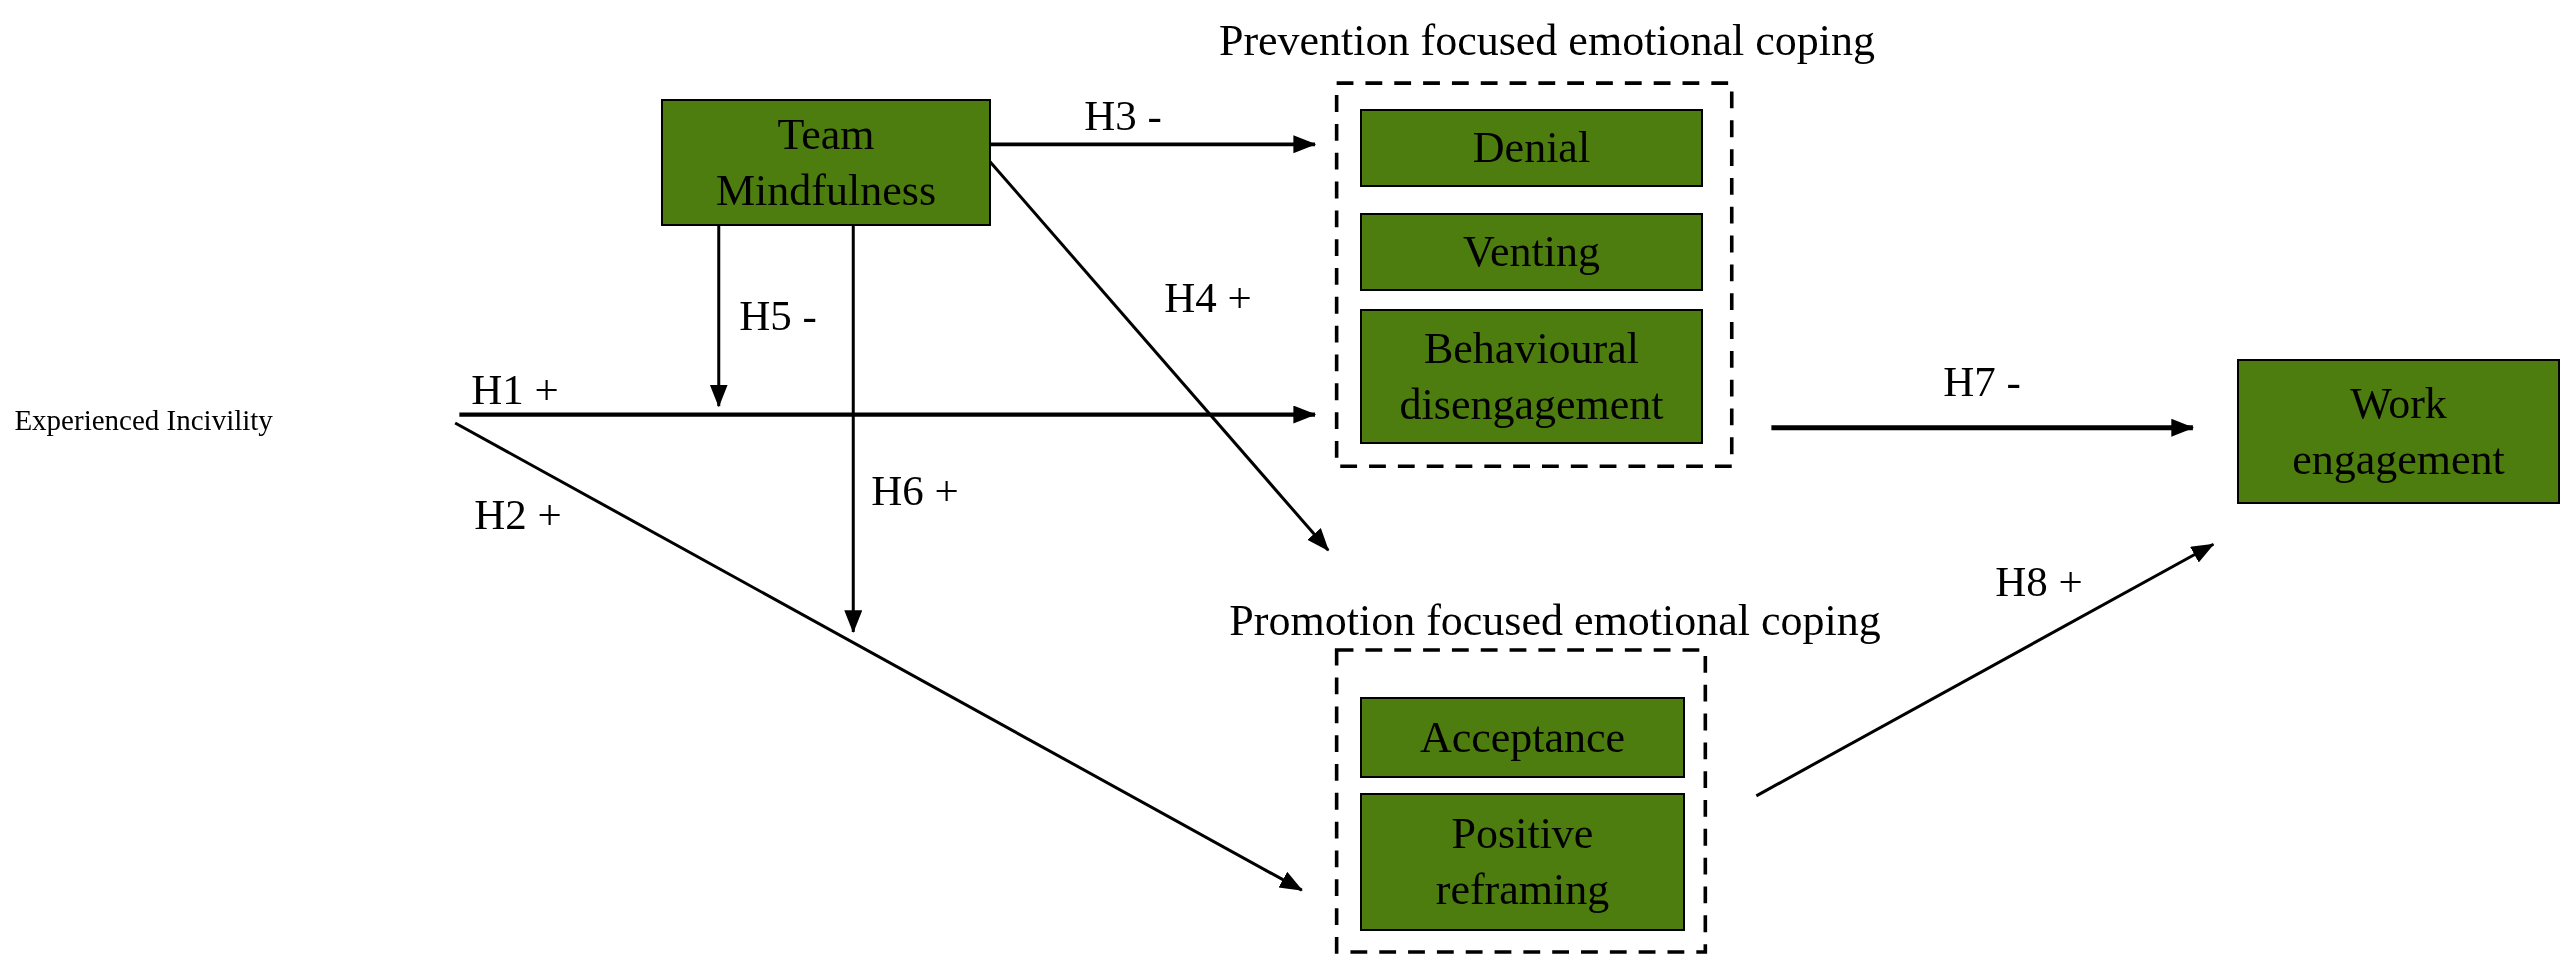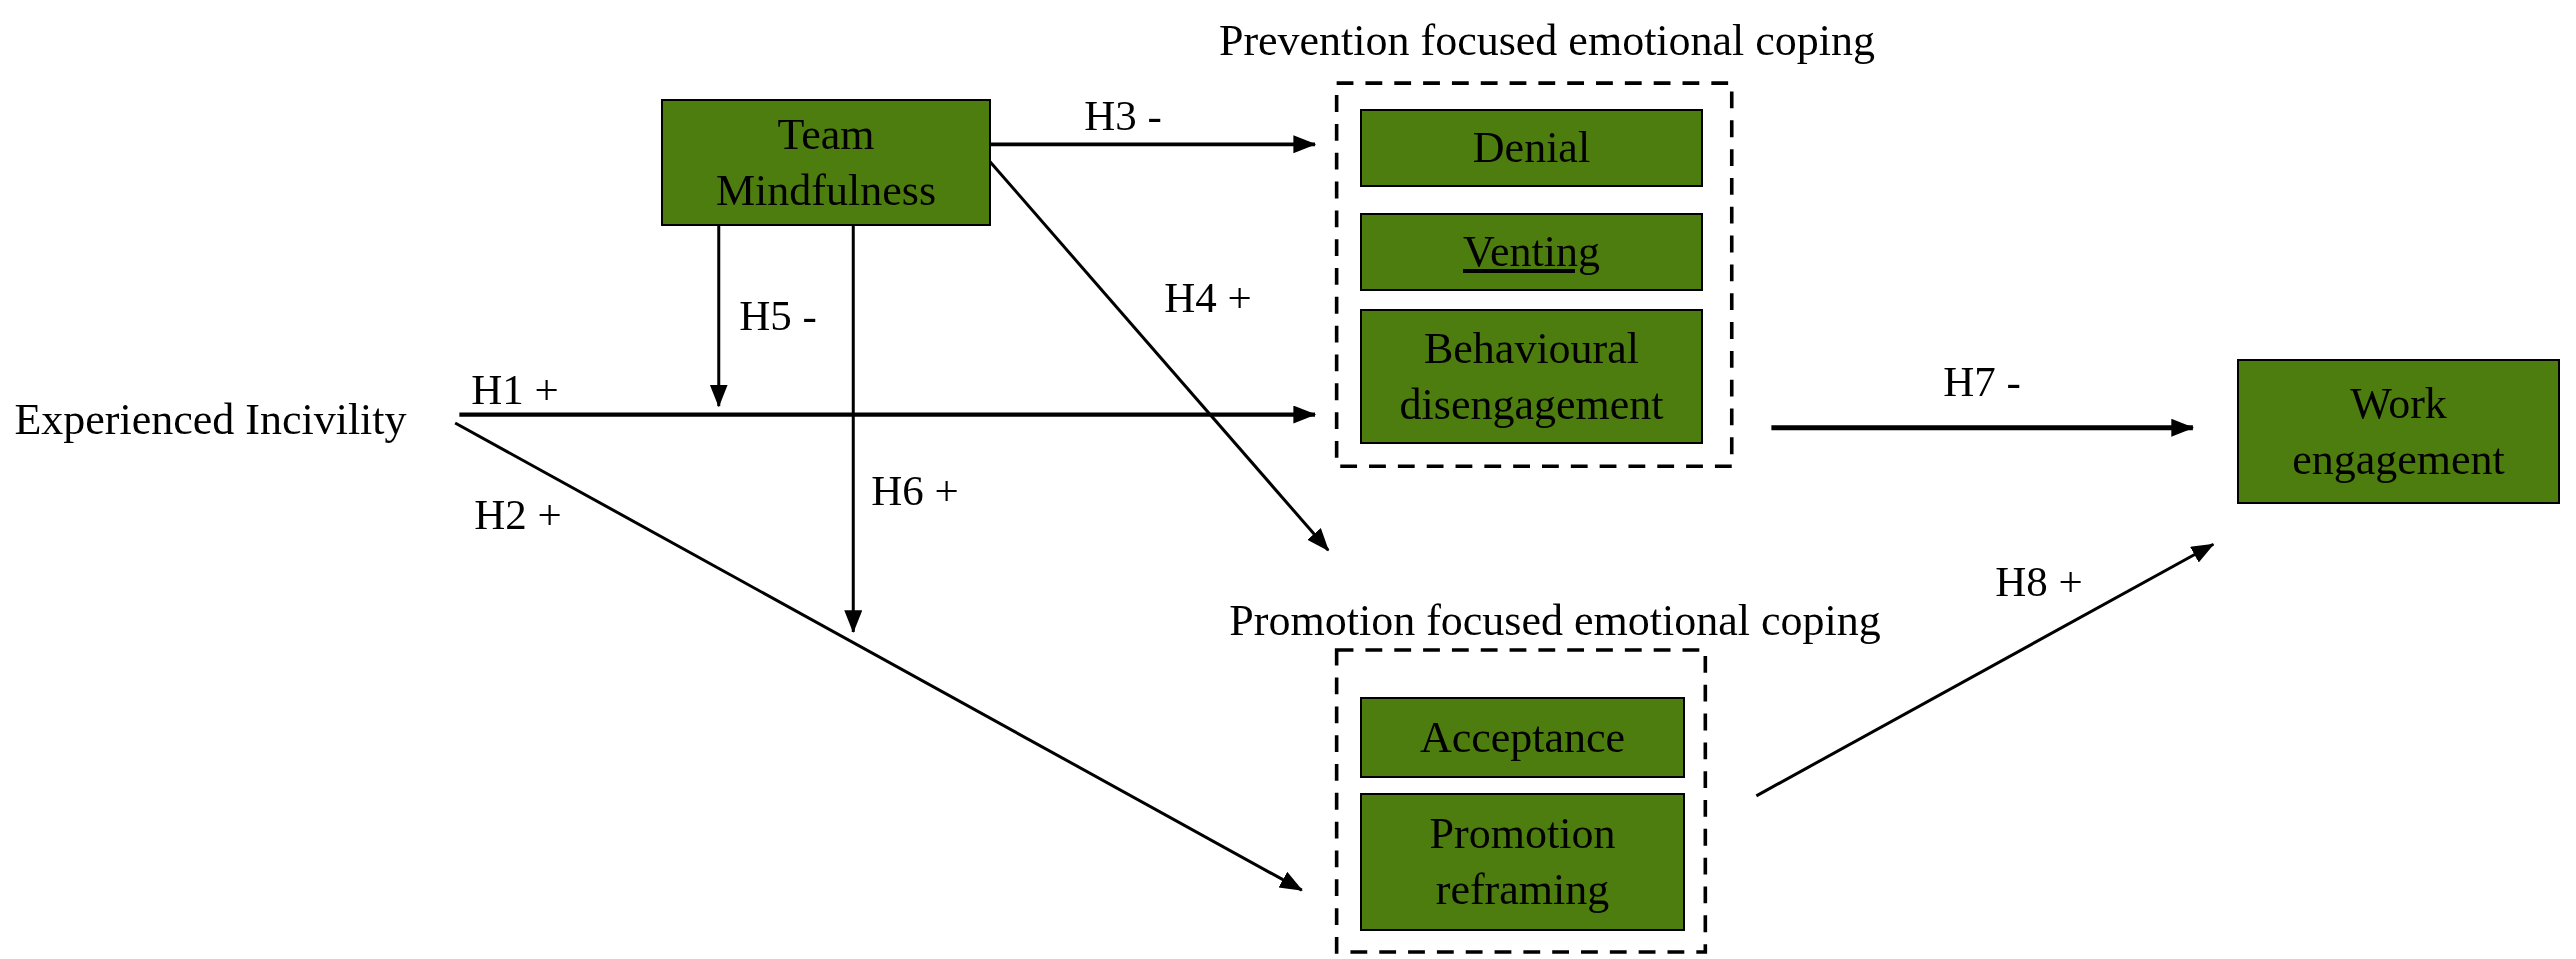--- a/index.html
+++ b/index.html
@@ -48,21 +48,21 @@
   .group-title {
     position: absolute;
     white-space: nowrap;
     font-size: 44px;
     line-height: 55px;
     transform: translateX(-50%);
   }
   .source-label {
     position: absolute;
     white-space: nowrap;
-    font-size: 44px;
+    font-size: 29px;
     line-height: 56px;
   }
 </style>
 </head>
 <body>
 
 <div class="canvas">
 
   <svg class="arrows-layer" viewBox="0 0 4290 1598" xmlns="http://www.w3.org/2000/svg">
     <defs>
@@ -95,34 +95,34 @@
 
   <div class="node-box" style="left: 661px; top: 99px; width: 330px; height: 127px;">
     <div class="box-text">Team Mindfulness</div>
   </div>
 
   <div class="group-title" style="left: 1547px; top: 13.2px;">Prevention focused emotional coping</div>
 
   <div class="node-box" style="left: 1360px; top: 109px; width: 343px; height: 78px;">
     <div class="box-text">Denial</div>
   </div>
-  <div class="node-box" style="left: 1360px; top: 213px; width: 343px; height: 78px; text-decoration: underline;">
+  <div class="node-box" style="left: 1360px; top: 213px; width: 343px; height: 78px;">
     <div class="box-text">Venting</div>
   </div>
   <div class="node-box" style="left: 1360px; top: 309px; width: 343px; height: 135px;">
     <div class="box-text">Behavioural disengagement</div>
   </div>
 
   <div class="group-title" style="left: 1555px; top: 593px;">Promotion focused emotional coping</div>
 
   <div class="node-box" style="left: 1360px; top: 697px; width: 325px; height: 81px;">
     <div class="box-text">Acceptance</div>
   </div>
   <div class="node-box" style="left: 1360px; top: 793px; width: 325px; height: 138px;">
-    <div class="box-text">Promotion reframing</div>
+    <div class="box-text">Positive reframing</div>
   </div>
 
   <div class="node-box" style="left: 2237px; top: 359px; width: 323px; height: 145px;">
     <div class="box-text">Work engagement</div>
   </div>
 
   <div class="free-label" style="left: 515px; top: 363px; font-family: Liberation Serif, serif;">H1 +</div>
   <div class="free-label" style="left: 518px; top: 488px;">H2 +</div>
   <div class="free-label" style="left: 1123px; top: 89px;">H3 -</div>
   <div class="free-label" style="left: 1208px; top: 271px;">H4 +</div>

